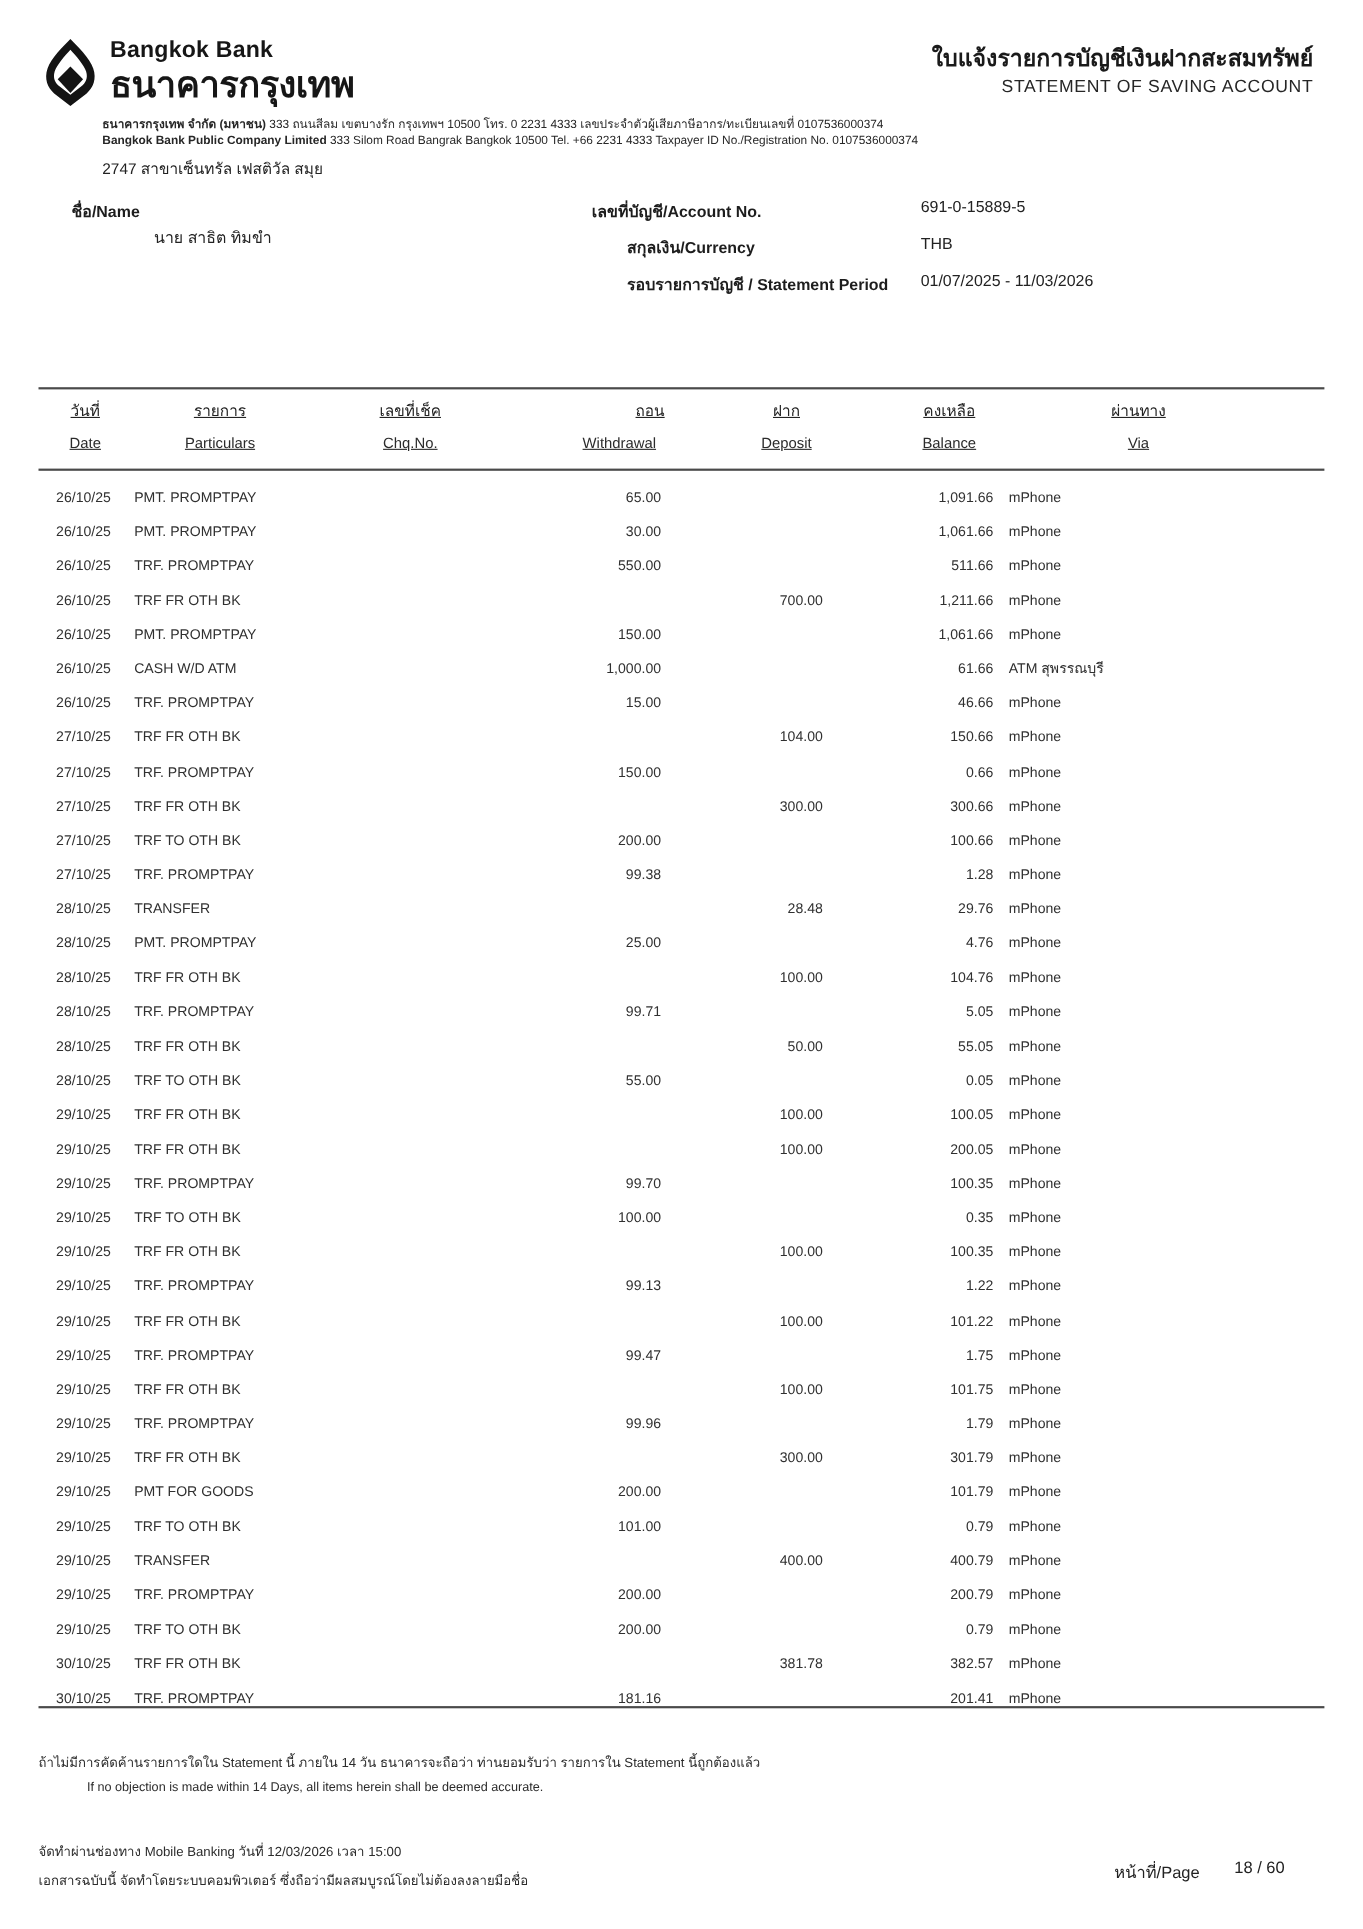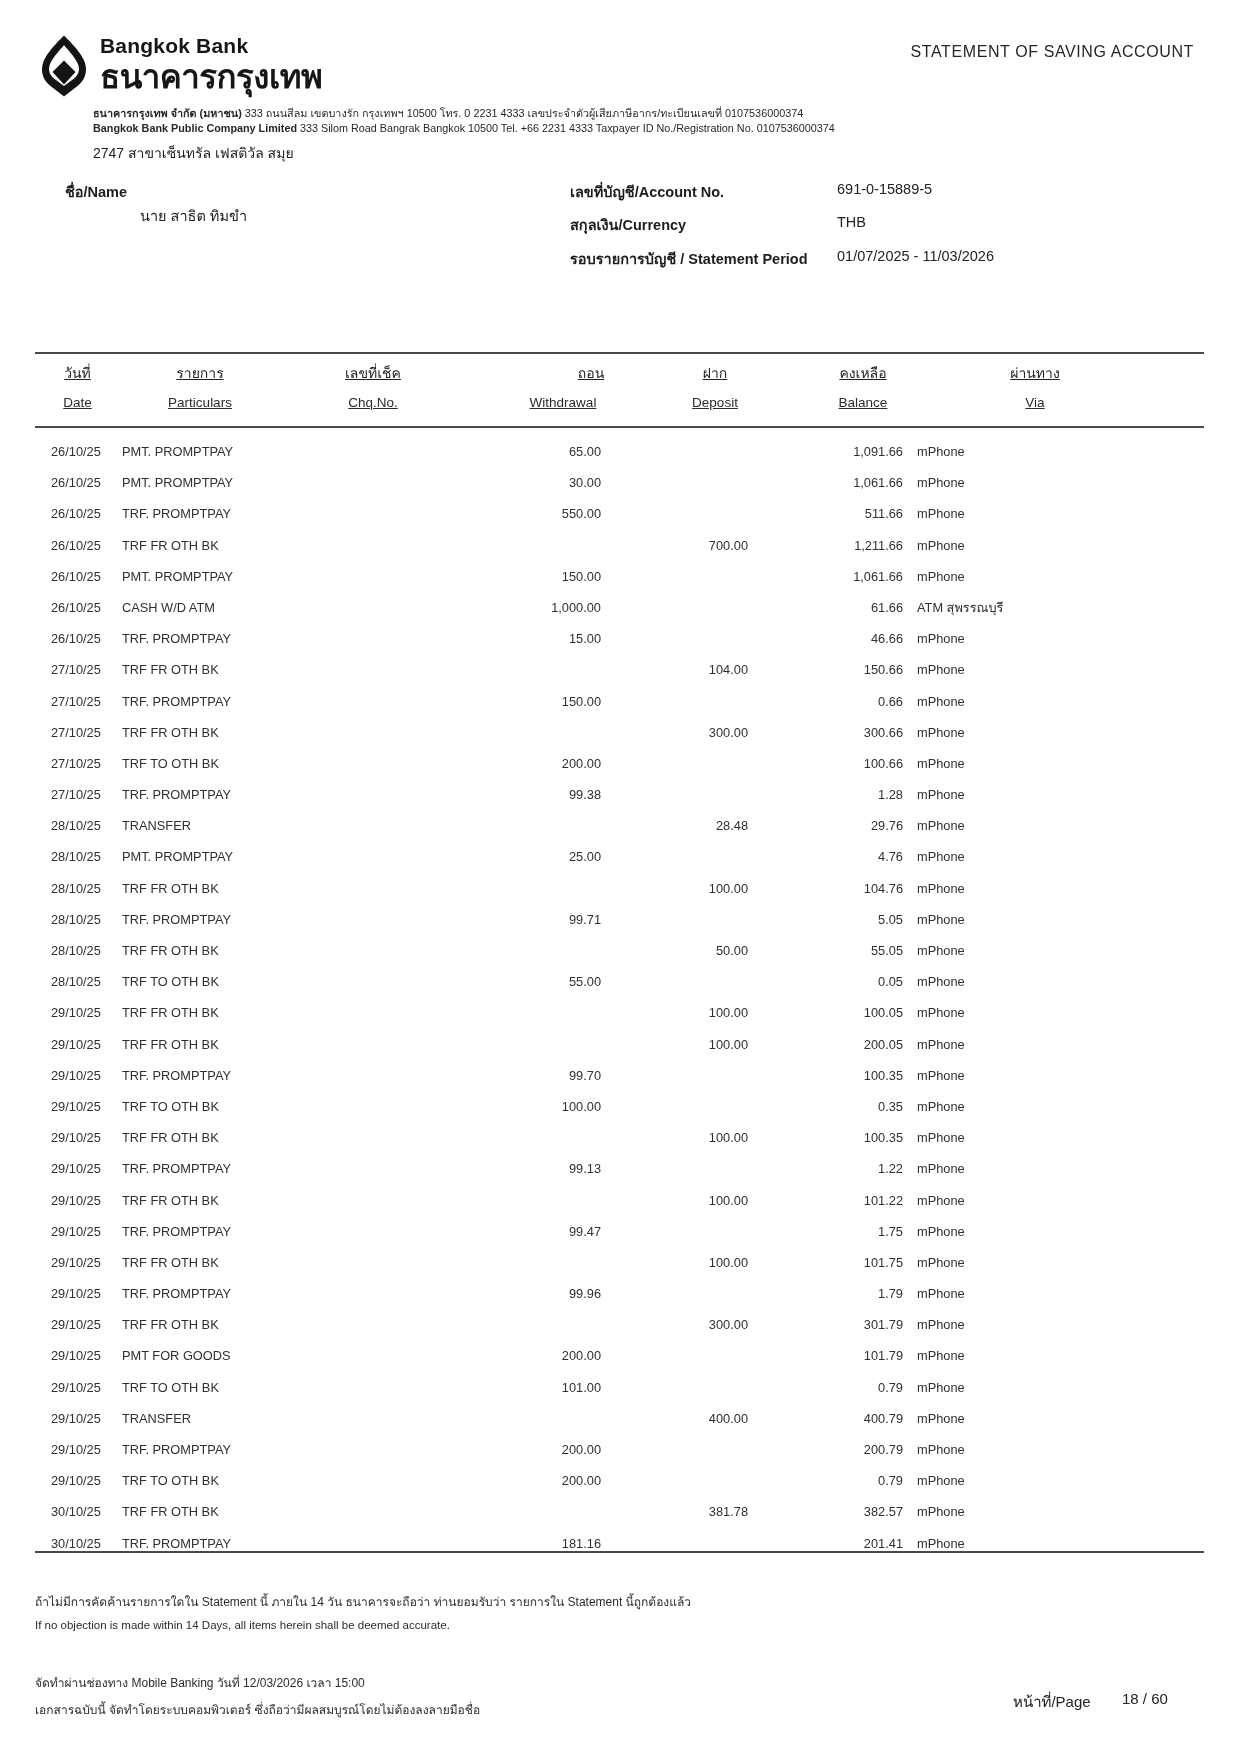--- a/index.html
+++ b/index.html
@@ -63,33 +63,34 @@
       <path fill="#141414" fill-rule="evenodd" d="M26 0 C19 7 7 19 3.5 29 C0 39 3.5 48 10 53.5 L26 66 L42 53.5 C48.5 48 52 39 48.5 29 C45 19 33 7 26 0 Z M26 10.5 C31.5 16.5 39.5 25.5 41.5 32 C43.5 38.5 41 43.5 36.5 46.8 L26 54.8 L15.5 46.8 C11 43.5 8.5 38.5 10.5 32 C12.5 25.5 20.5 16.5 26 10.5 Z"></path>
       <path fill="#141414" d="M26 27 L38.5 39.5 L26 53 L13.5 39.5 Z"></path>
     </svg>
     <div class="logo-text">
       <div class="en">Bangkok Bank</div>
       <div class="th">ธนาคารกรุงเทพ</div>
     </div>
   </div>
 
   <div class="doc-title">
+    <div class="th">ใบแจ้งรายการบัญชีเงินฝากสะสมทรัพย์</div>
     <div class="en">STATEMENT OF SAVING ACCOUNT</div>
   </div>
 
   <div class="address">
     <div><b>ธนาคารกรุงเทพ จำกัด (มหาชน)</b><span> 333 ถนนสีลม เขตบางรัก กรุงเทพฯ 10500 โทร. 0 2231 4333 เลขประจำตัวผู้เสียภาษีอากร/ทะเบียนเลขที่ 0107536000374</span></div>
     <div><b>Bangkok Bank Public Company Limited</b><span> 333 Silom Road Bangrak Bangkok 10500 Tel. +66 2231 4333 Taxpayer ID No./Registration No. 0107536000374</span></div>
   </div>
 
   <div class="branch">2747 สาขาเซ็นทรัล เฟสติวัล สมุย</div>
 
   <div class="info-label" style="left:35px; top:180px;margin-left:30px;">ชื่อ/Name</div>
   <div class="info-value" style="left:140px; top:181px;margin-top:23px;">นาย สาธิต ทิมขำ</div>
-  <div class="info-label" style="left:570px; top:180px;">เลขที่บัญชี/Account No.</div>
+  <div class="info-label" style="left:538px; top:180px;">เลขที่บัญชี/Account No.</div>
   <div class="info-value" style="left:837px; top:181px;">691-0-15889-5</div>
   <div class="info-label" style="left:570px; top:213px;">สกุลเงิน/Currency</div>
   <div class="info-value" style="left:837px; top:214px;">THB</div>
   <div class="info-label" style="left:570px; top:247px;">รอบรายการบัญชี / Statement Period</div>
   <div class="info-value" style="left:837px; top:248px;">01/07/2025 - 11/03/2026</div>
 
   <div class="rule" style="top:352px;"></div>
   <div class="rule" style="top:426px;"></div>
   <div class="rule" style="top:1551px;"></div>
 
@@ -430,19 +431,19 @@
       <div class="cell-part">TRF. PROMPTPAY</div>
       <div class="cell-chq"></div>
       <div class="cell-wd">181.16</div>
       <div class="cell-dep"></div>
       <div class="cell-bal">201.41</div>
       <div class="cell-via">mPhone</div>
     </div>
     </div>
 
   <div class="footer-line" style="top:1592px;">ถ้าไม่มีการคัดค้านรายการใดใน Statement นี้ ภายใน 14 วัน ธนาคารจะถือว่า ท่านยอมรับว่า รายการใน Statement นี้ถูกต้องแล้ว</div>
-  <div class="footer-line" style="top:1619px; font-size:11.5px;">If no objection is made within 14 Days, all items herein shall be deemed accurate.</div>
+  <div class="footer-line" style="top:1619px; font-size:11.5px;margin-left:44px;">If no objection is made within 14 Days, all items herein shall be deemed accurate.</div>
   <div class="footer-line" style="top:1673px;">จัดทำผ่านช่องทาง Mobile Banking วันที่ 12/03/2026 เวลา 15:00</div>
   <div class="footer-line" style="top:1700px;">เอกสารฉบับนี้ จัดทำโดยระบบคอมพิวเตอร์ ซึ่งถือว่ามีผลสมบูรณ์โดยไม่ต้องลงลายมือชื่อ</div>
   <div class="page-label">หน้าที่/Page</div>
   <div class="page-value">18 / 60</div>
 
 </div>
 
 </body></html>

